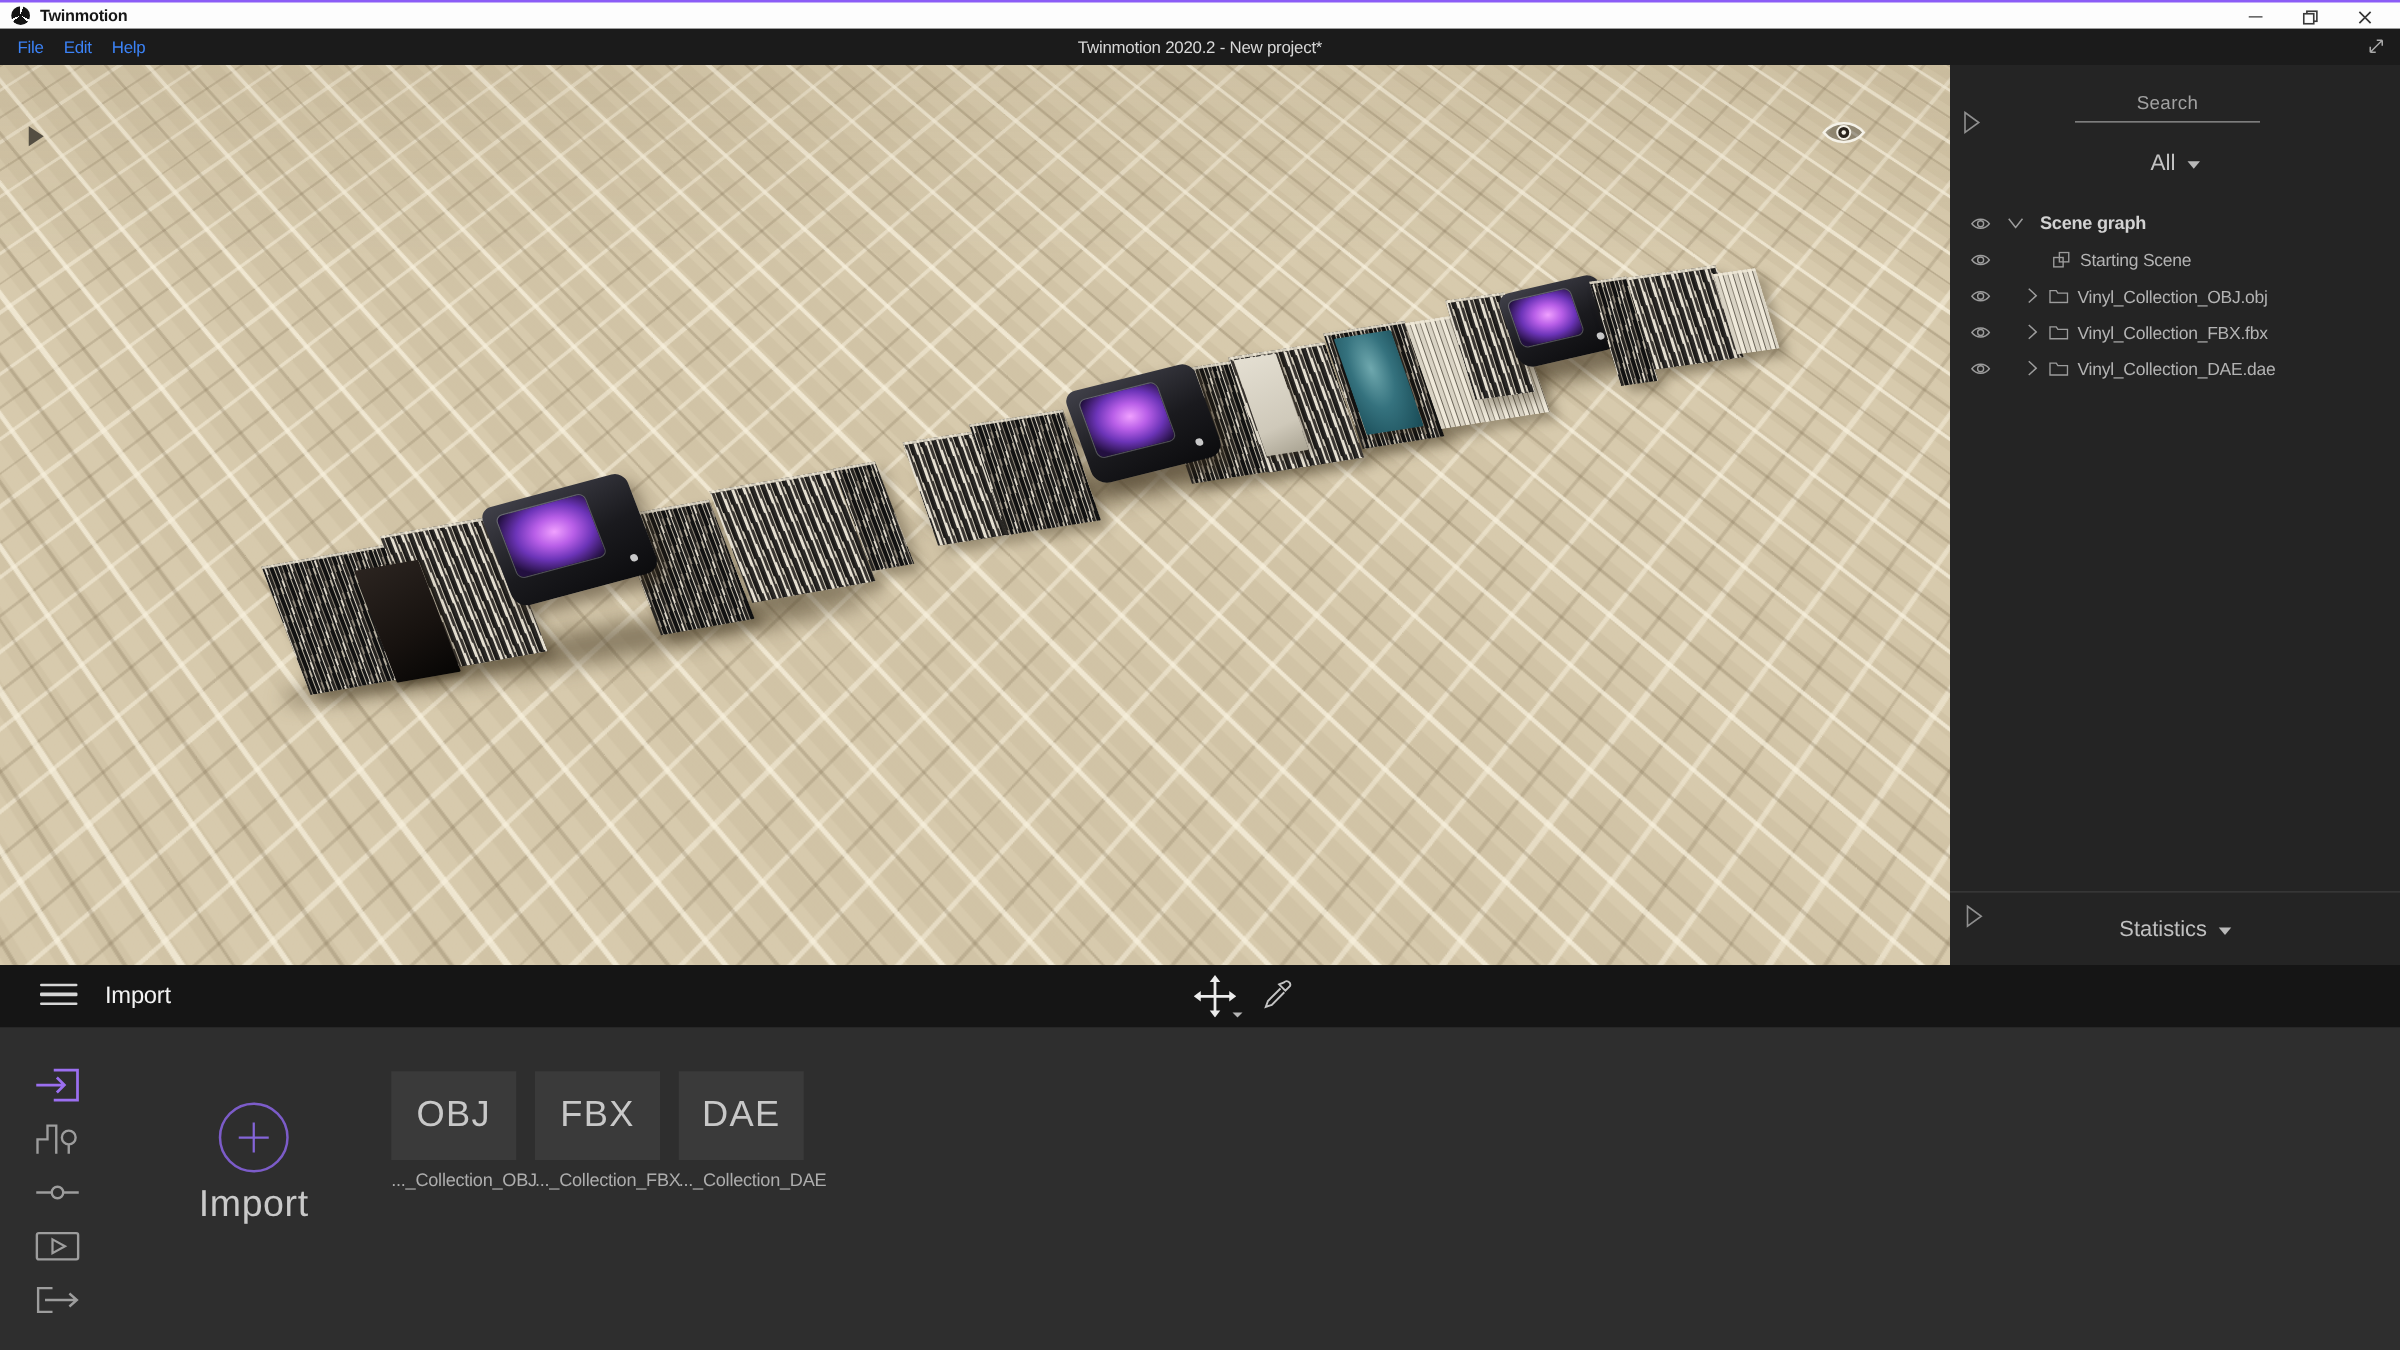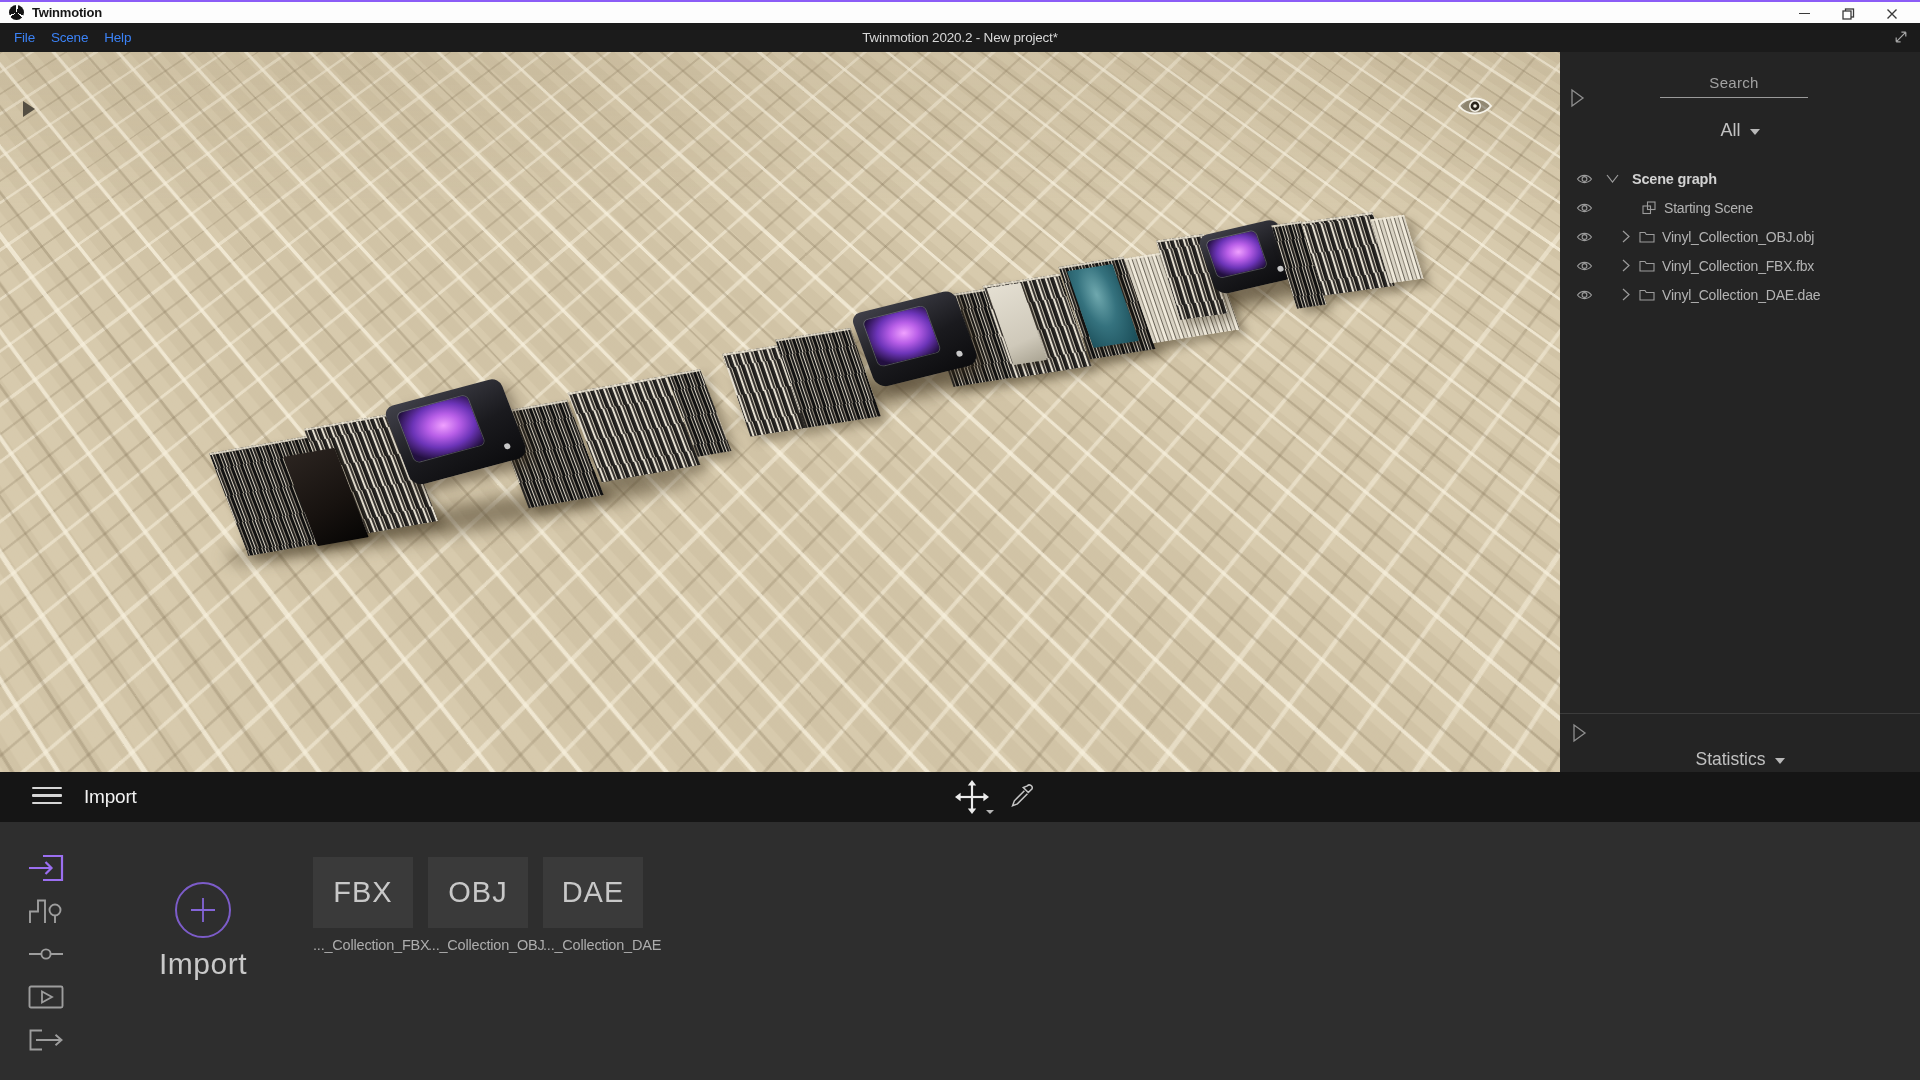--- a/index.html
+++ b/index.html
@@ -79,21 +79,21 @@
 
   .tree{position:absolute;left:0;top:112px;width:428px;}
   .trow{display:flex;align-items:center;height:29px;cursor:default;}
   .t-eye{flex:none;display:flex;margin-left:16px;width:17px;}
   .sp{flex:none;display:inline-block;}
   .tlabel{font-size:14px;color:#b3b3b3;letter-spacing:-.2px;white-space:nowrap;}
   .tlabel.root{font-weight:bold;color:#d2d2d2;font-size:14.5px;}
 
   .stats{position:absolute;left:0;top:661px;width:360px;height:59px;border-top:1px solid #3c3c3c;box-sizing:border-box;}
   .stats-tri{position:absolute;left:12px;top:9px;width:15px;height:20px;}
-  .stats-label{position:absolute;left:0;top:16px;width:360px;height:58px;display:flex;align-items:center;justify-content:center;cursor:default;}
+  .stats-label{position:absolute;left:0;top:0;width:360px;height:58px;display:flex;align-items:center;justify-content:center;cursor:default;}
   .stats-label span{font-size:17.5px;color:#c0c0c0;font-weight:300;}
 
   
   .toolbar{position:absolute;left:0;top:772px;width:1920px;height:50px;background:#151515;}
   .hamburger{position:absolute;left:32px;top:15px;width:30px;cursor:pointer;}
   .hamburger i{display:block;height:2.4px;background:#d6d6d6;border-radius:1px;margin-bottom:5px;}
   .toolbar-title{position:absolute;left:84px;top:0;height:50px;display:flex;align-items:center;
                  font-size:19px;color:#f2f2f2;letter-spacing:-.2px;}
   .tool-move{position:absolute;left:955px;top:8px;width:34px;height:34px;}
   .tool-move-caret{position:absolute;left:986px;top:38px;width:0;height:0;
@@ -138,21 +138,21 @@
         <svg width="12" height="12" viewBox="0 0 12 12">
           <path d="M1.5 1.5 L10.5 10.5 M10.5 1.5 L1.5 10.5" stroke="#3a3a3a" stroke-width="1.4"></path>
         </svg>
       </span>
     </div>
   </div>
 
   <div class="menubar">
     <div class="menus">
       <span class="menu-item">File</span>
-      <span class="menu-item">Scene</span>
+      <span class="menu-item">Edit</span>
       <span class="menu-item">Help</span>
     </div>
     <div class="doc-title">Twinmotion 2020.2 - New project*</div>
     <span class="mb-resize">
       <svg width="16" height="16" viewBox="0 0 16 16">
         <path d="M3.2 12.8 L12.8 3.2 M12.8 3.2 h-4.4 M12.8 3.2 v4.4 M3.2 12.8 h4.4 M3.2 12.8 v-4.4" stroke="#a8a8a8" stroke-width="1.2" fill="none"></path>
       </svg>
     </span>
   </div>
 
@@ -415,29 +415,29 @@
         <svg width="30" height="30" viewBox="0 0 30 30">
           <path d="M15 3 V27 M3 15 H27" stroke="#8465d8" stroke-width="1.8" fill="none"></path>
         </svg>
       </div>
       <div class="import-label">Import</div>
     </div>
 
     <div class="cards">
       <div class="card-wrap">
         <div class="card">
+          <span>OBJ</span>
+        </div>
+        <div class="card-caption">..._Collection_OBJ</div>
+      </div>
+      <div class="card-wrap">
+        <div class="card">
           <span>FBX</span>
         </div>
         <div class="card-caption">..._Collection_FBX</div>
-      </div>
-      <div class="card-wrap">
-        <div class="card">
-          <span>OBJ</span>
-        </div>
-        <div class="card-caption">..._Collection_OBJ</div>
       </div>
       <div class="card-wrap">
         <div class="card">
           <span>DAE</span>
         </div>
         <div class="card-caption">..._Collection_DAE</div>
       </div>
     </div>
   </div>
 

